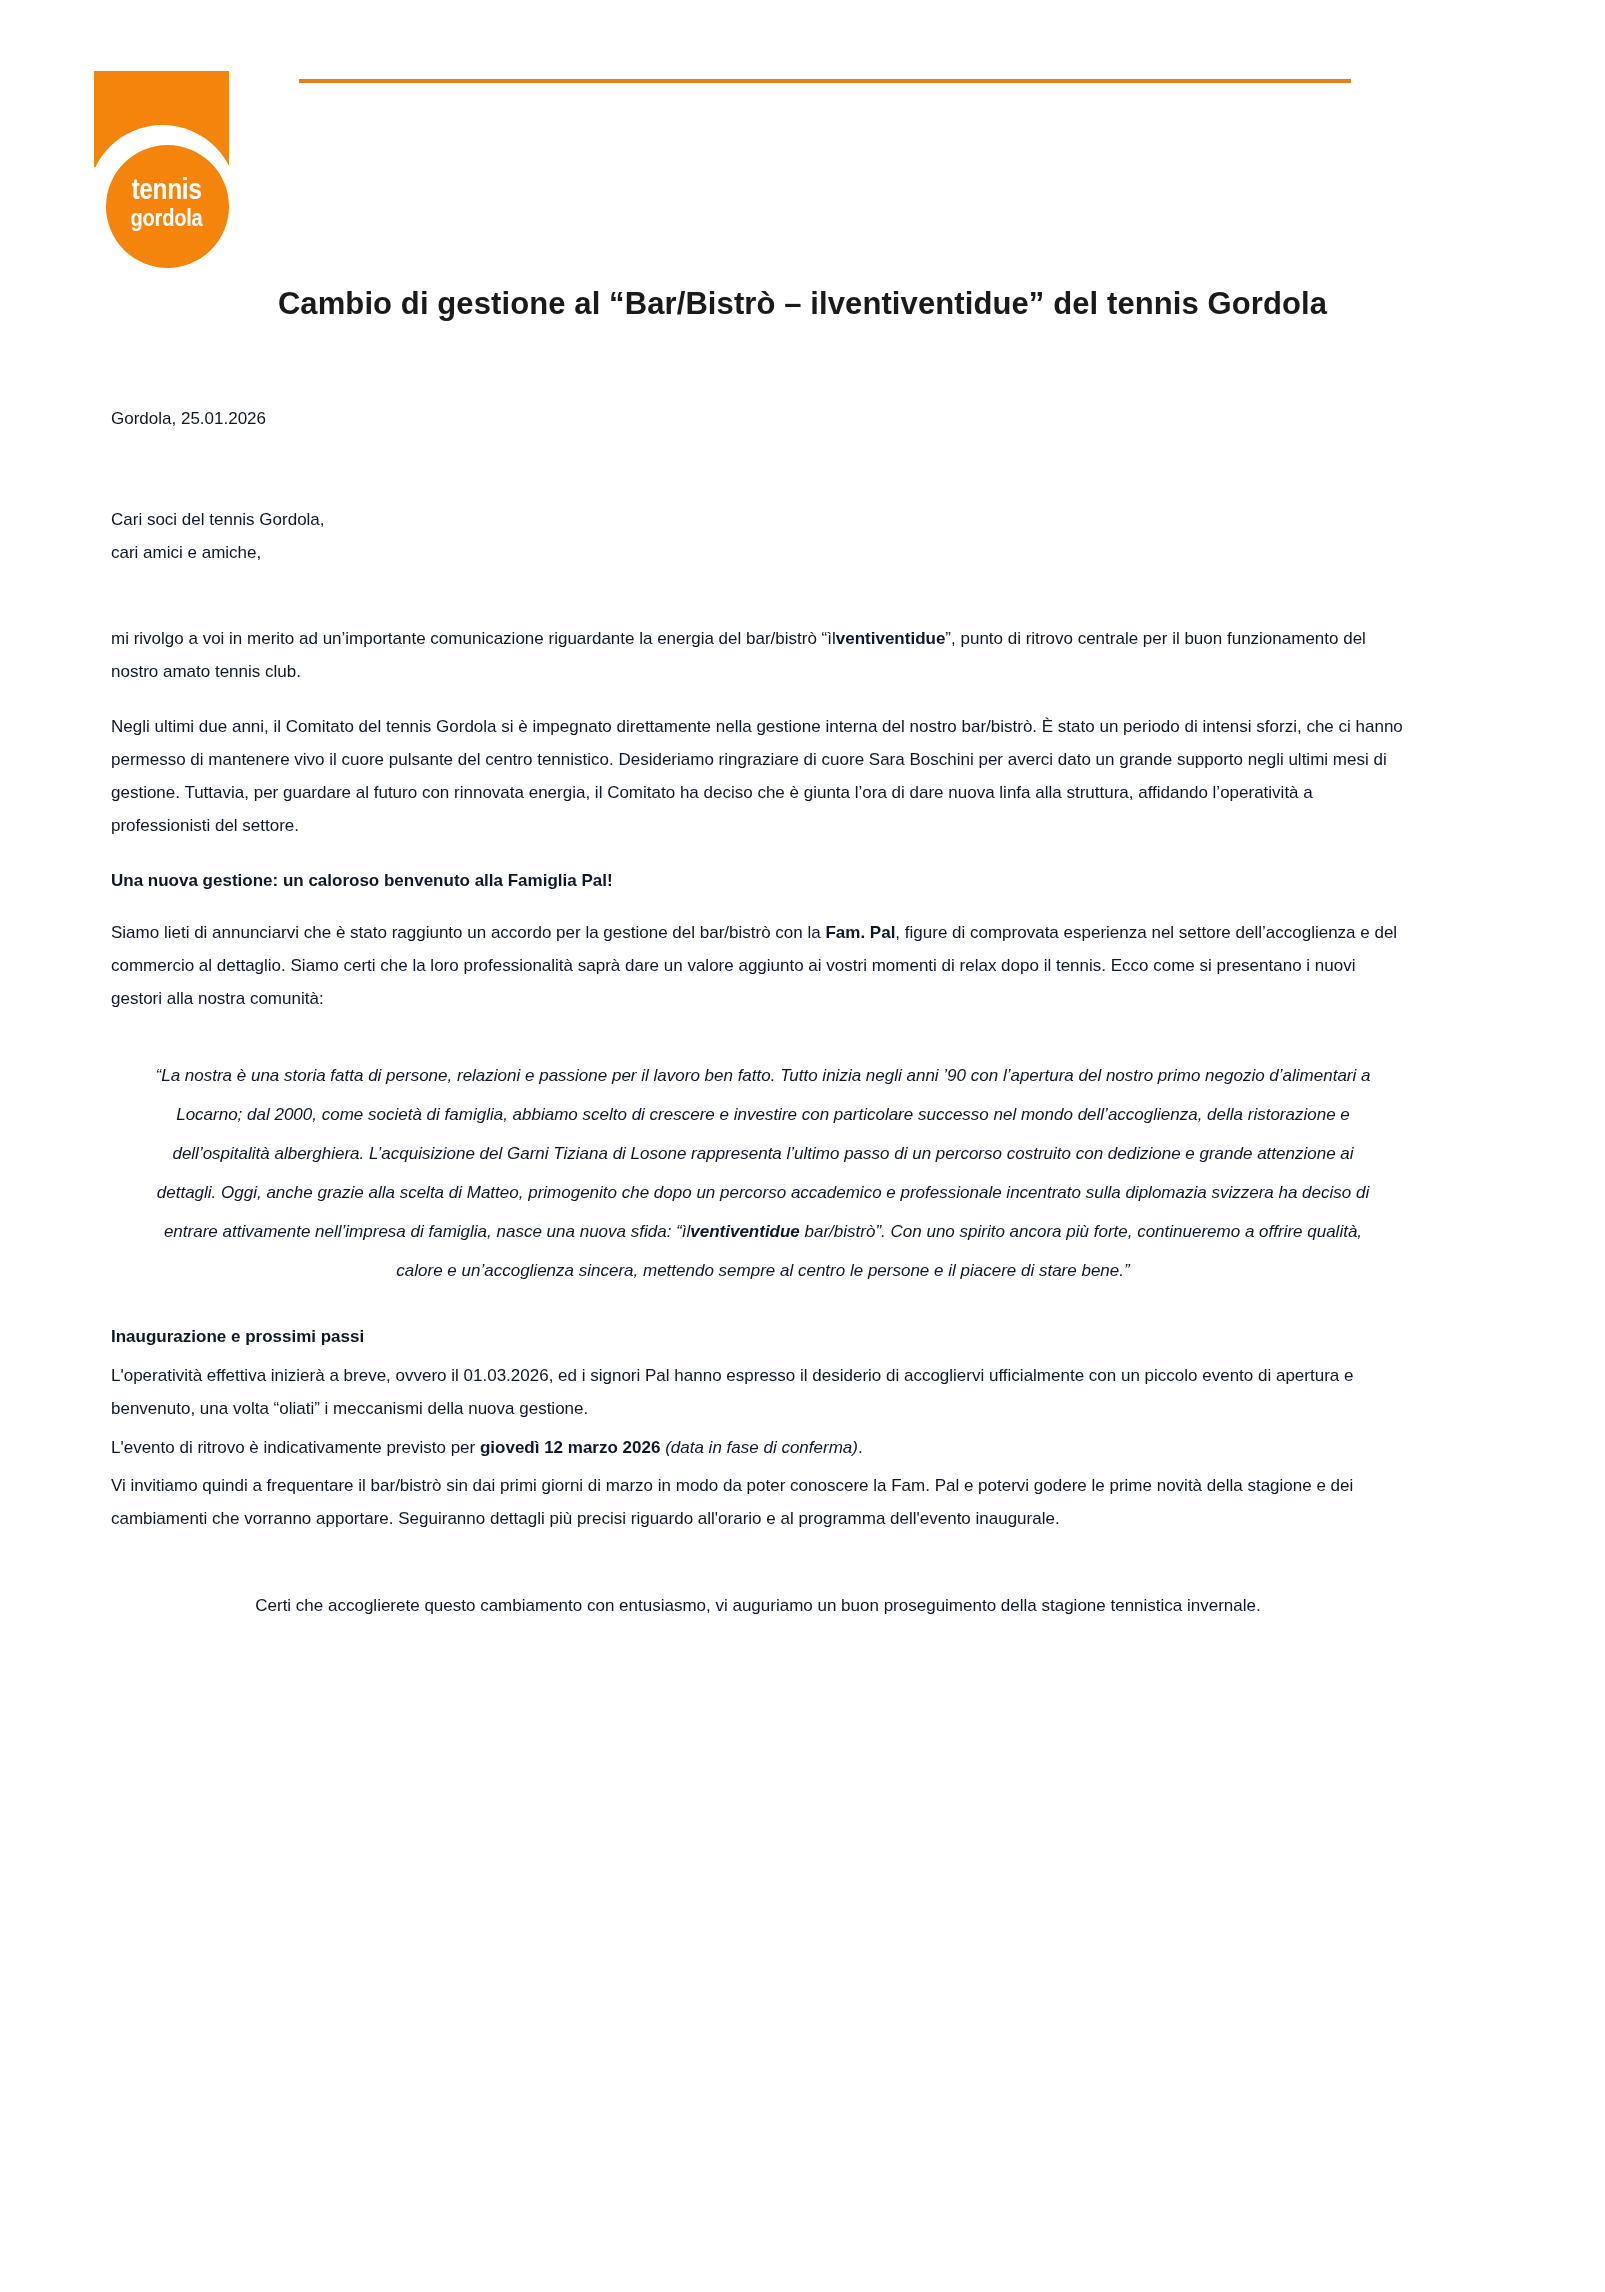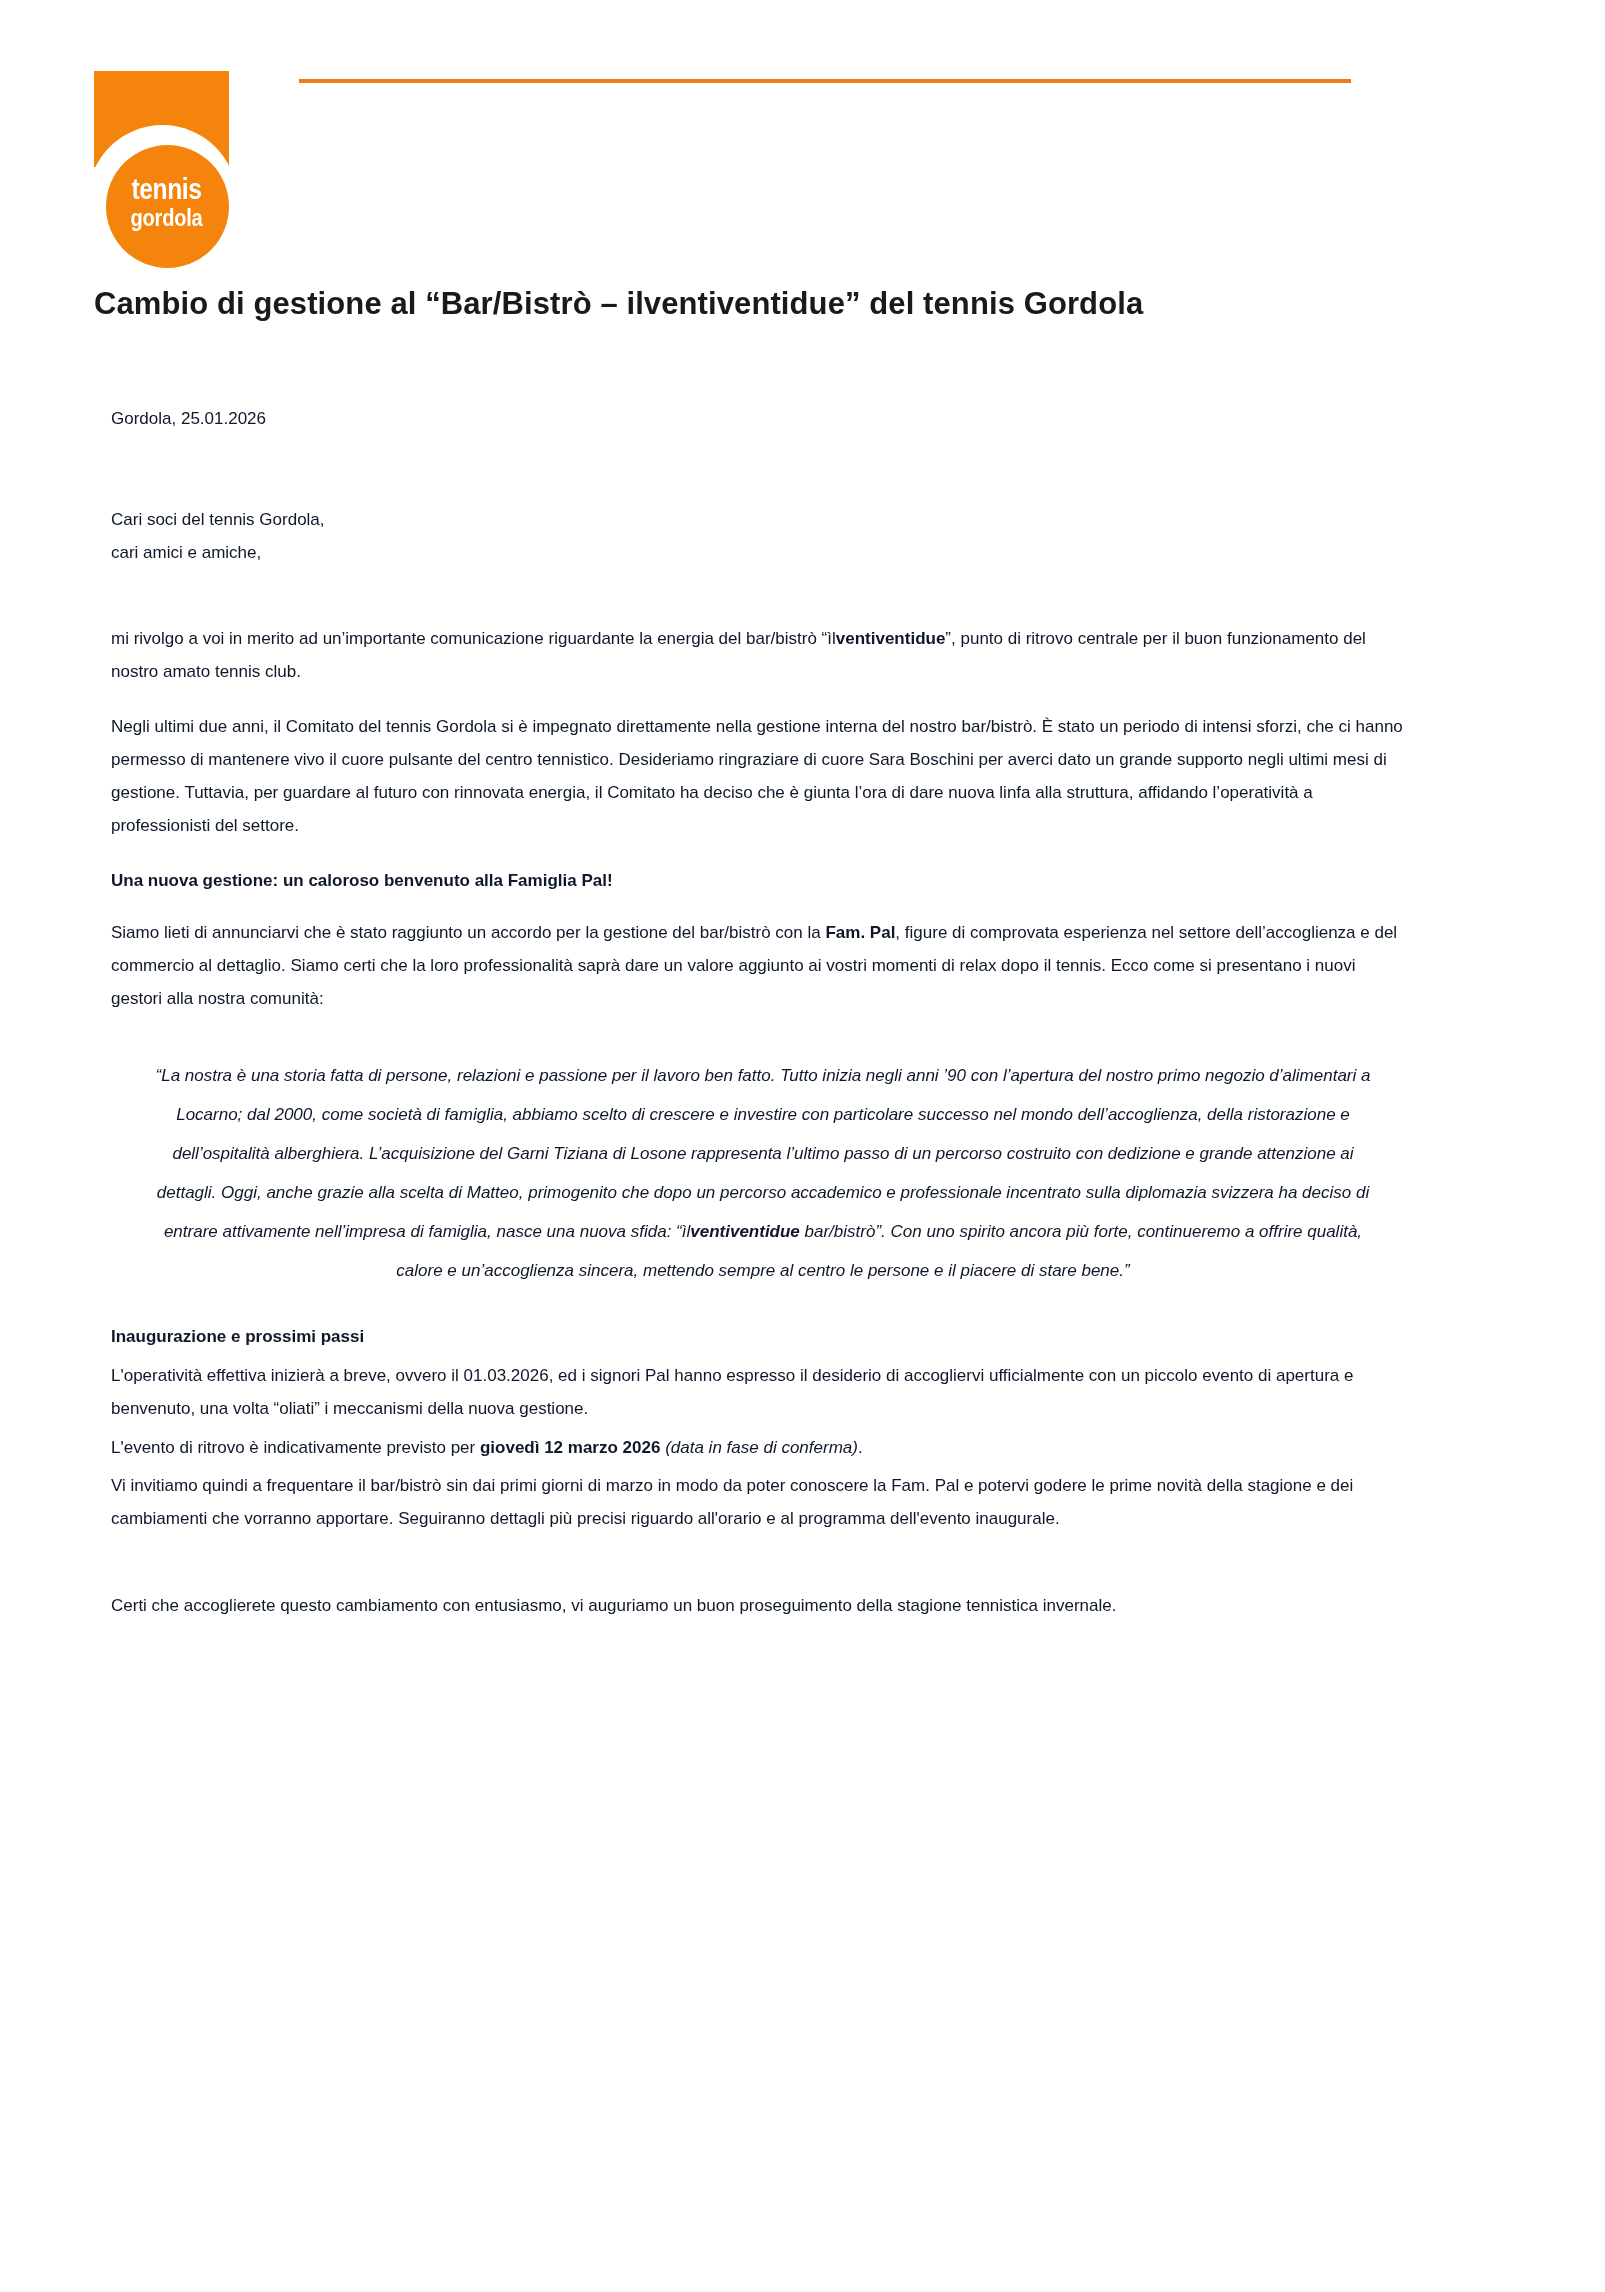--- a/index.html
+++ b/index.html
@@ -99,21 +99,21 @@
     font-size: 24.5px;
     letter-spacing: -0.3px;
   }
 
   
   .doc-title {
     position: absolute;
     left: 94px;
     top: 284px;
     width: 1417px;
-    text-align: left;
+    text-align: center;
     font-family: "Liberation Sans", sans-serif;
     font-weight: bold;
     font-size: 31px;
     line-height: 39px;
     color: #1a1a1a;
     letter-spacing: 0.1px;
   }
 
   
   .body-area {
@@ -140,21 +140,21 @@
     margin-bottom: 19.6px;
   }
   .quote {
     margin: 0 0 9.8px 0;
     padding: 0 33px 0 43px;
     font-style: italic;
     text-align: center;
     line-height: 39px;
   }
 
-  .closing { margin-bottom: 0; }
+  .closing { margin-bottom: 0; text-align: center; }
 
   
   .sig-block {
     position: absolute;
     left: 111px;
     top: 2052px;
     width: 588px;
   }
   .sig-img {
     position: relative;

